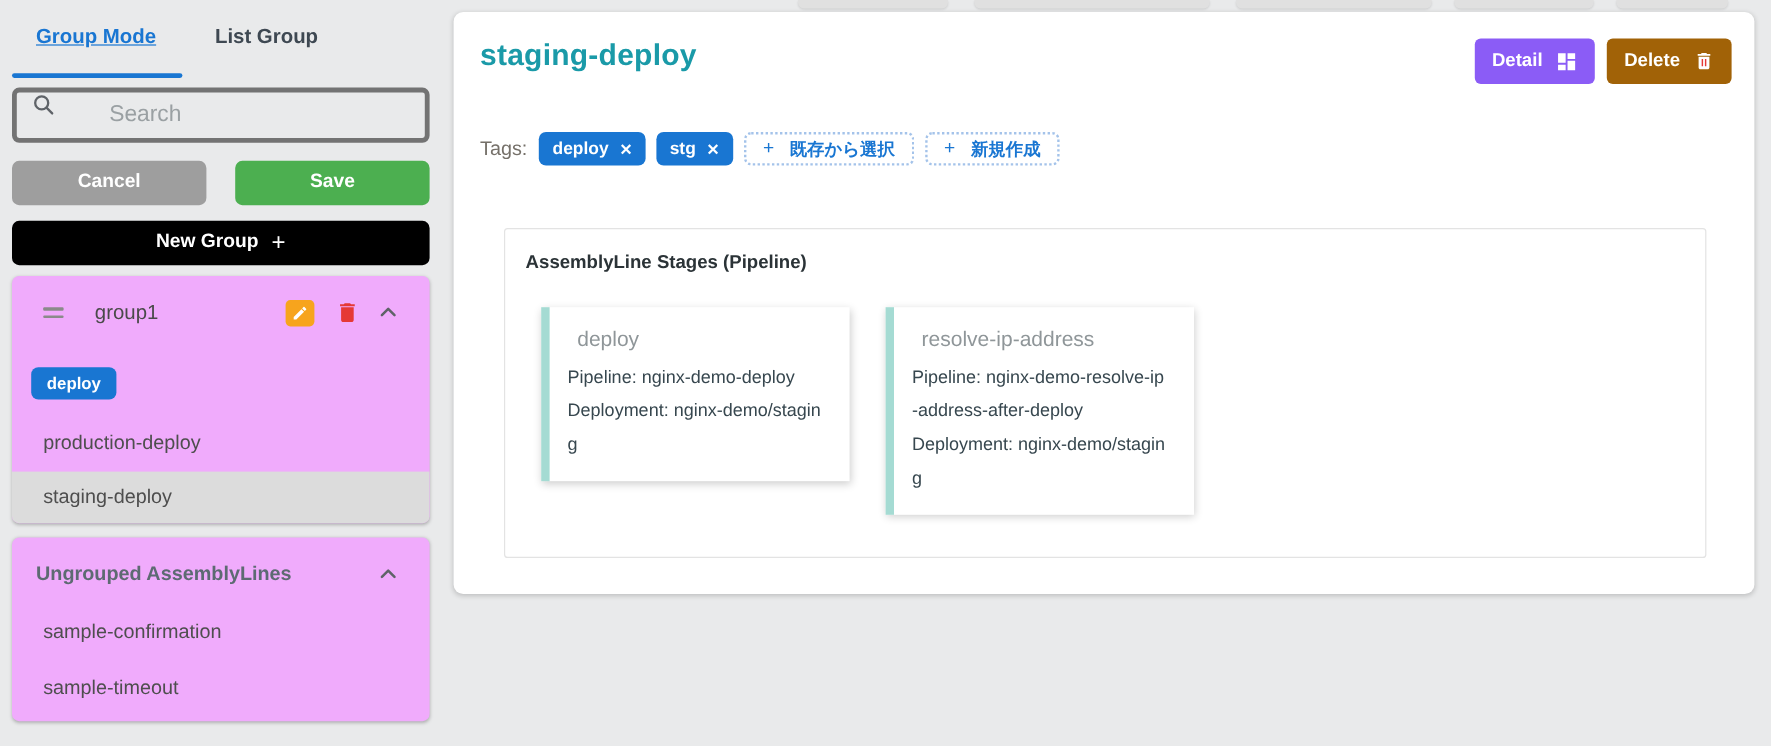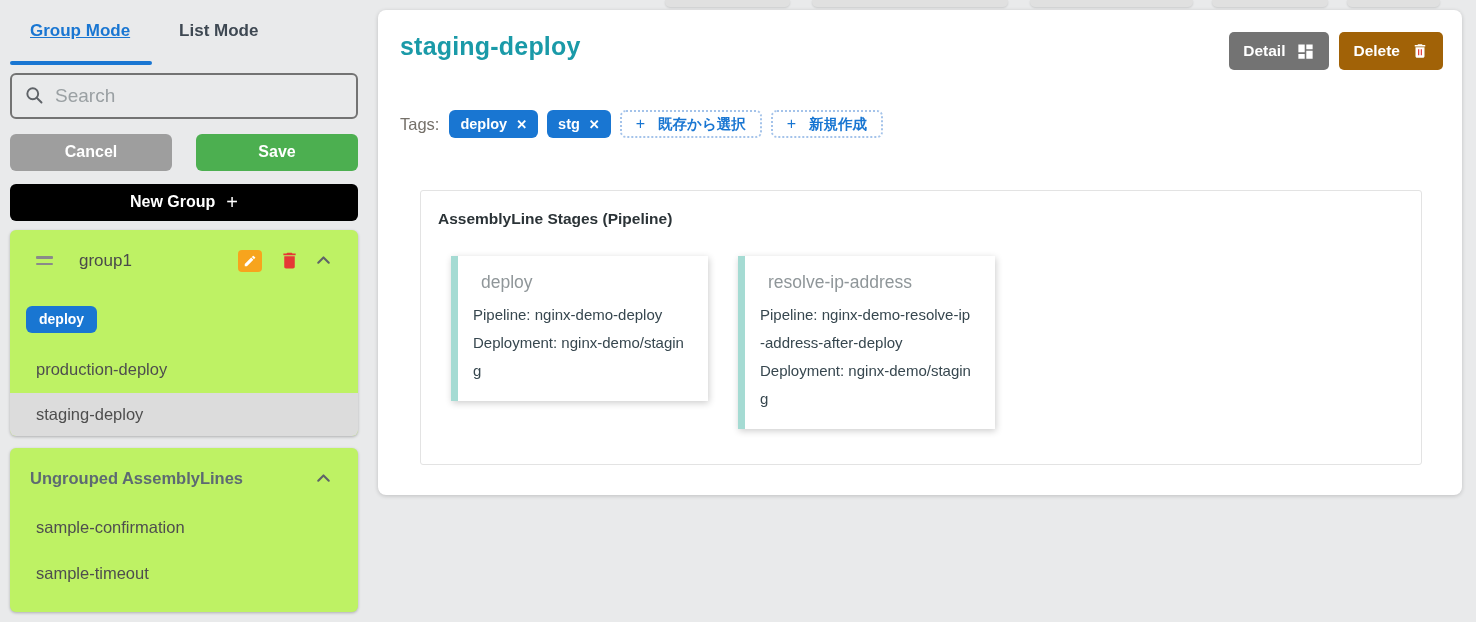--- a/index.html
+++ b/index.html
@@ -17,22 +17,22 @@
     box-shadow:0 1px 2px rgba(0,0,0,.12);
   }
   
   .sidebar { position:absolute; left:10px; top:18px; width:348px; }
   .side-tabs { display:flex; padding-left:20px; }
   .tab { font-size:17px; font-weight:700; line-height:26px; cursor:pointer; }
   .tab.active { color:#1976d2;text-decoration:underline; }
   .tab.inactive { color:#3e4852; margin-left:49px; }
   .tab-underline { margin-top:17px; width:142px; height:3.5px; background:#1976d2; border-radius:2px; }
   .searchbox {
-    margin-top:8px; height:46px; border:2px solid #737373; border-radius:6px;
-    display:flex; align-items:center; padding:0 12px; background:transparent;
+    margin-top:8px; height:46px; border:4px solid #737373; border-radius:6px;
+    display:flex; padding:0 12px; background:transparent;gap:34px;
   }
   .searchbox svg { flex:0 0 auto; }
   .searchbox input {
     flex:1; margin-left:10px; border:none; outline:none; background:transparent;
     font-family:"Liberation Sans", sans-serif; font-size:19px; color:#4a4a4a;
   }
   .searchbox input::placeholder { color:#9aa0a3; }
   .btn-row { margin-top:15px; display:flex; gap:24px; }
   .sbtn {
     flex:1; height:37px; border:none; border-radius:6px; color:#fff;
@@ -41,21 +41,21 @@
   .sbtn.cancel { background:#9e9e9e; }
   .sbtn.save { background:#4caf50; }
   .new-group {
     margin-top:13px; width:100%; height:37px; border:none; border-radius:6px;
     background:#000000; color:#fff; font-family:"Liberation Sans", sans-serif;
     font-size:16px; font-weight:700; cursor:pointer;
     display:flex; align-items:center; justify-content:center; gap:11px;
   }
   .new-group .plus { font-size:20px; font-weight:400; line-height:1; }
   .card {
-    background:#bef264; border-radius:6px; box-shadow:0 1px 3px rgba(0,0,0,.25);
+    background:#f0abfc; border-radius:6px; box-shadow:0 1px 3px rgba(0,0,0,.25);
     overflow:hidden;
   }
   .group-card { margin-top:9px; }
   .group-header { display:flex; align-items:center; padding:20px 24px 0 26px; }
   .drag-handle { display:flex; flex-direction:column; gap:4px; cursor:grab; }
   .drag-handle i { display:block; width:17px; height:2.4px; background:#8a8a8a; border-radius:1px; }
   .group-name { margin-left:26px; font-size:17px; color:#4a4a4a; }
   .flexspacer { flex:1; }
   .edit-btn {
     width:24px; height:22px; background:#f7a41d; border:none; border-radius:4px;
@@ -68,41 +68,41 @@
     margin:34px 0 0 16px; display:inline-flex; align-items:center; height:27px;
     background:#1976d2; color:#fff; font-size:14px; font-weight:700;
     border-radius:6px; padding:0 13px;
   }
   .group-list { margin-top:14px; }
   .group-item {
     height:46px; display:flex; align-items:center; padding-left:26px;
     font-size:16.5px; color:#4e4e4e; cursor:pointer;
   }
   .group-item.selected { background:#dcdcdc; height:43px; }
-  .ung-card { margin-top:12px; padding-bottom:15px; }
+  .ung-card { margin-top:12px; padding-bottom:4px; }
   .ung-header { display:flex; align-items:center; padding:20px 24px 0 20px; }
   .ung-title { font-size:16.5px; font-weight:700; color:#5d6a72; }
   .ung-item {
     height:46px; display:flex; align-items:center; padding-left:26px;
     font-size:16.5px; color:#4e4e4e; cursor:pointer; margin-top:0;
   }
   .ung-list { margin-top:16px; }
   
   .main-panel {
     position:absolute; left:378px; top:10px; width:1084px; height:485px;
     background:#fff; border-radius:8px; box-shadow:0 1px 4px rgba(0,0,0,.18);
   }
   .main-header { display:flex; align-items:flex-start; padding:22px 19px 0 22px; }
   .main-title { font-size:25px; font-weight:600; color:#1a9aa8; letter-spacing:.2px; line-height:29px; }
   .btn-detail, .btn-delete {
     height:38px; border:none; border-radius:5px; color:#fff; cursor:pointer;
     font-family:"Liberation Sans", sans-serif; font-size:15.5px; font-weight:700;
     display:flex; align-items:center; padding:0 14px; gap:11px;
   }
-  .btn-detail { background:#737373; }
+  .btn-detail { background:#8b5cf6; }
   .btn-delete { background:#a16207; margin-left:10px; }
   .tags-row { display:flex; align-items:center; margin:40px 0 0 22px; }
   .tags-label { font-size:16.5px; color:#757069; margin-right:10px; }
   .chip {
     height:28px; background:#1976d2; color:#fff; font-size:14.5px; font-weight:700;
     border-radius:6px; padding:0 11px; display:inline-flex; align-items:center;
     gap:9px; margin-right:9px;
   }
   .chip .chip-x { font-size:13px; font-weight:700; cursor:pointer; line-height:1; }
   .chip-action {
@@ -134,21 +134,21 @@
 <div class="sliver" style="left:665px;width:125px;"></div>
 <div class="sliver" style="left:812px;width:196px;"></div>
 <div class="sliver" style="left:1030px;width:163px;"></div>
 <div class="sliver" style="left:1212px;width:116px;"></div>
 <div class="sliver" style="left:1347px;width:93px;"></div>
 
 <div class="sidebar">
 
   <div class="side-tabs">
     <div class="tab active">Group Mode</div>
-    <div class="tab inactive">List Mode</div>
+    <div class="tab inactive">List Group</div>
   </div>
   <div class="tab-underline"></div>
 
   <div class="searchbox">
     <svg width="21" height="21" viewBox="0 0 24 24">
       <circle cx="10" cy="10" r="6.2" fill="none" stroke="#5f6368" stroke-width="2.2"></circle>
       <line x1="14.8" y1="14.8" x2="20" y2="20" stroke="#5f6368" stroke-width="2.2" stroke-linecap="round"></line>
     </svg>
     <input type="text" placeholder="Search" style="">
   </div>

